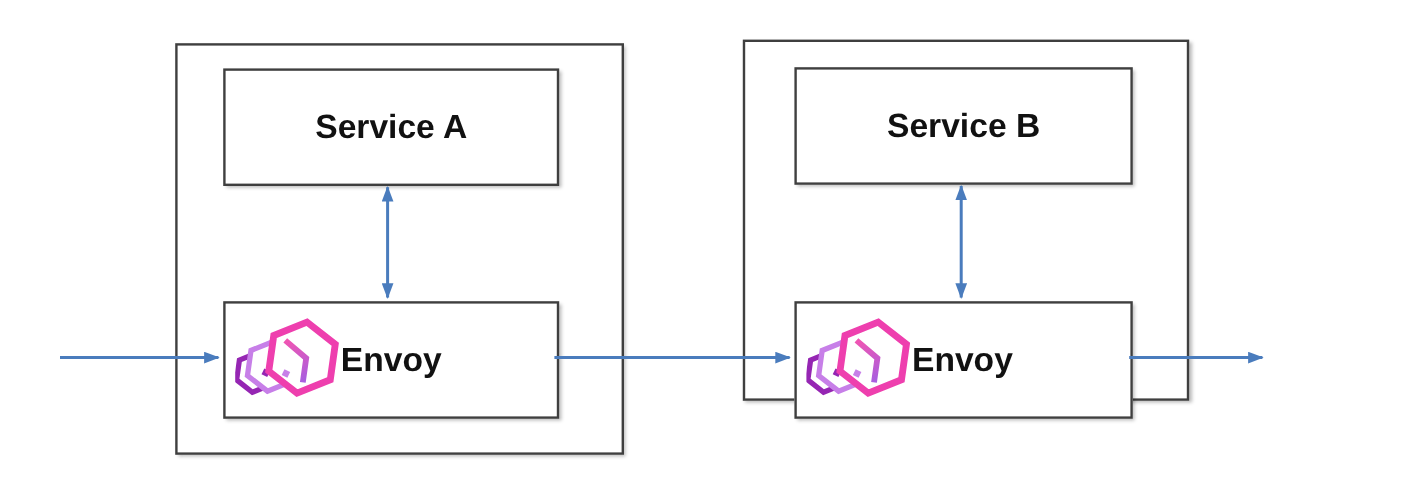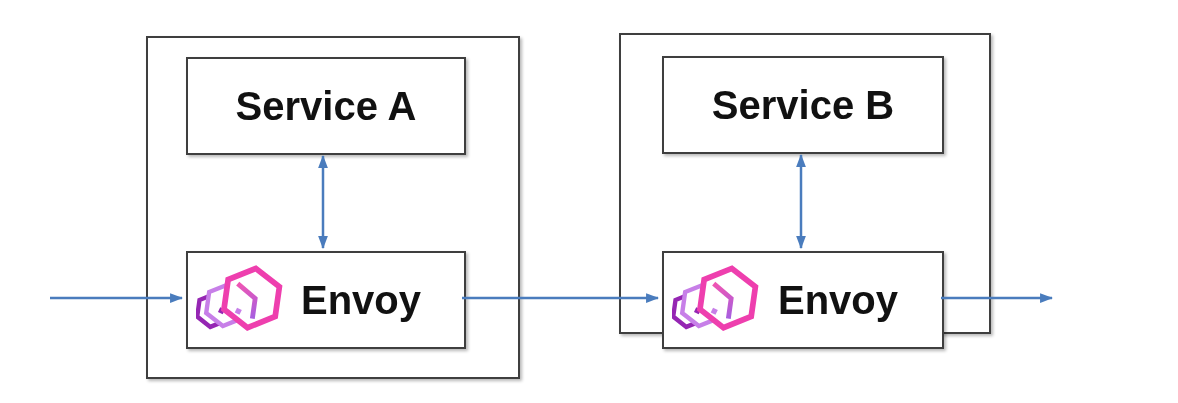--- a/index.html
+++ b/index.html
@@ -32,28 +32,28 @@
     border:2px solid var(--box-border);
     background:#ffffff;
     box-shadow:2px 2px 3px rgba(0,0,0,0.28);
     display:flex; align-items:center; justify-content:center;
   }
   .service-box { left:38px; top:19px;  width:280px; height:98px; }
   .envoy-box   { left:38px; top:213px; width:280px; height:98px; justify-content:flex-start; }
   .group.b .service-box { left:41px; top:21px; width:282px; }
   .group.b .envoy-box   { left:41px; top:216px; width:282px; }
   .label {
-    font-size:40px;
+    font-size:28px;
     font-weight:700;
     color:var(--text);
     line-height:1;
     white-space:nowrap;
   }
   .envoy-logo { margin-left:8px; flex:0 0 auto; display:block; }
-  .envoy-label { flex:1; text-align:center; margin-right:26px; }
+  .envoy-label { flex:1; text-align:left; margin-right:26px; }
   .arrow-layer {
     position:absolute; left:0; top:0;
     width:1178px; height:403px;
     pointer-events:none;
     z-index:5;
   }
   .arrow-line { stroke:var(--arrow); stroke-width:2.5px; fill:none; }
   .arrow-head { fill:var(--arrow); }
   .hex-big   { fill:#ffffff; stroke:var(--envoy-pink);   stroke-width:6.5px; }
   .hex-mid   { fill:#ffffff; stroke:var(--envoy-violet); stroke-width:5px; }

